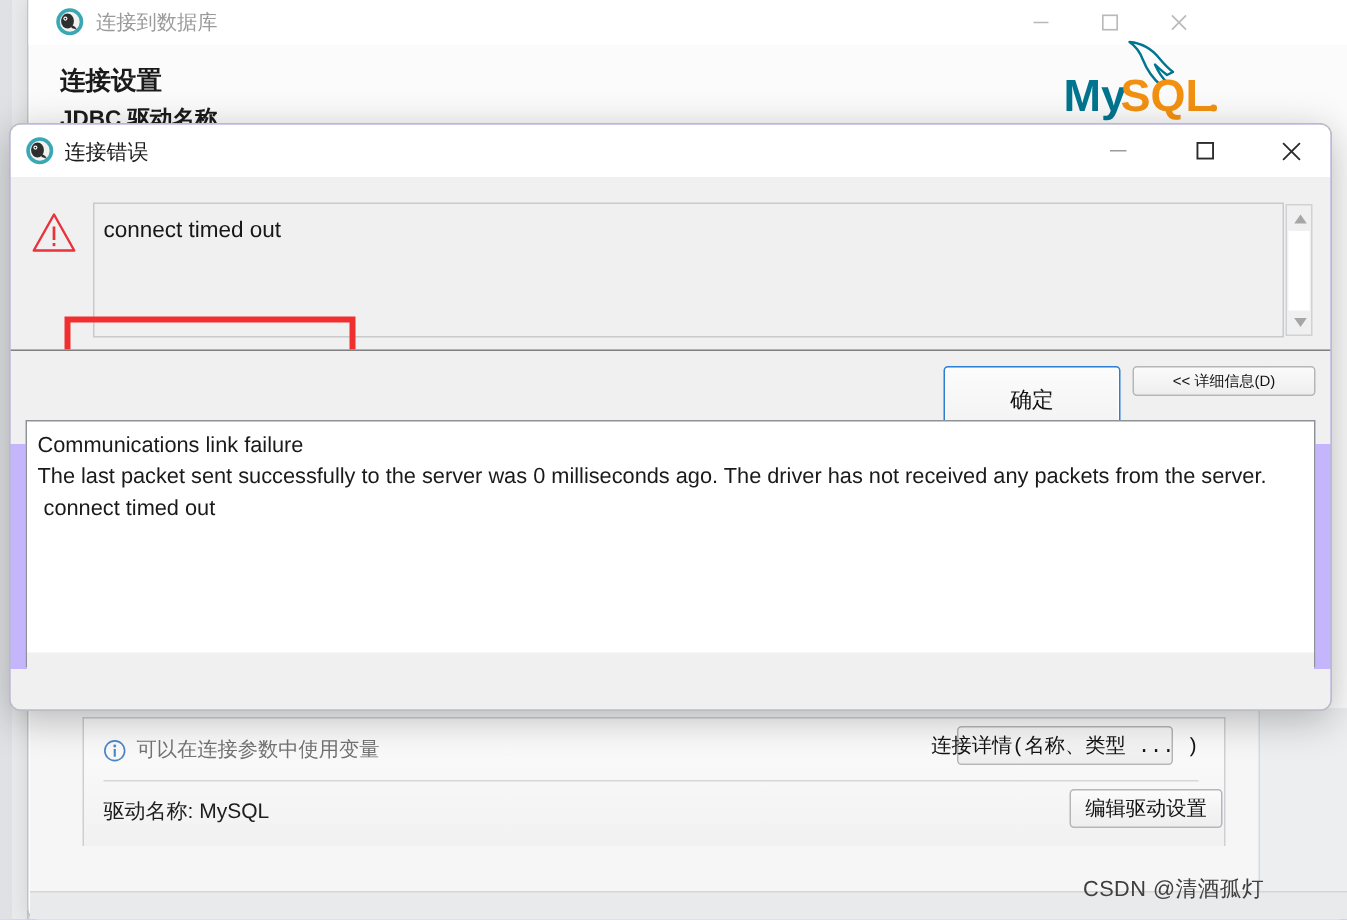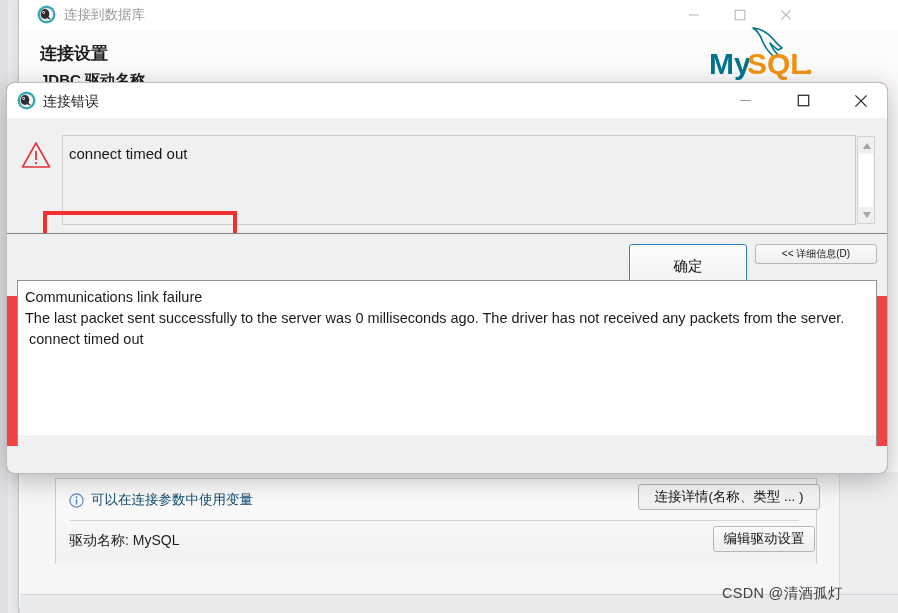--- a/index.html
+++ b/index.html
@@ -50,42 +50,42 @@
 
   
   #bg-lower{left:1px;top:472px;width:878px;height:140px;background:#f6f6f6;}
   #bg-lower-panel{
     left:36px;top:478px;width:760px;height:85px;
     background:linear-gradient(#fdfdfd,#f1f1f1);
     border:1px solid #cdcfd2;border-bottom:none;
   }
   #info-row{left:50px;top:490px;height:20px;display:flex;align-items:center;gap:7px;}
   #info-icon{width:15px;height:15px;}
-  #info-text{font-size:13.5px;color:#0c4a6e;white-space:nowrap;}
+  #info-text{font-size:13.5px;color:#737373;white-space:nowrap;}
   #bg-divider{left:50px;top:520px;width:730px;height:1px;background:#d4d6d9;}
   #driver-row{left:50px;top:529px;height:22px;line-height:22px;font-size:14px;color:#1d1d1d;white-space:nowrap;}
 
   .btn-gray{
     background:linear-gradient(#fbfbfb,#eeeeee);
     border:1px solid #b4b7ba;border-radius:3px;
     font-family:"Liberation Sans","DejaVu Sans",sans-serif;
     font-size:13.5px;color:#141414;
     display:flex;align-items:center;justify-content:center;
     white-space:nowrap;box-sizing:border-box;cursor:default;
   }
-  #conn-detail-btn{left:619px;top:484px;width:182px;height:26px;}
+  #conn-detail-btn{left:619px;top:484px;width:144px;height:26px;font-family:Liberation Mono, monospace;}
   #edit-driver-btn{left:694px;top:526px;width:102px;height:26px;}
 
   #bg-bottom-strip{left:1px;top:594px;width:878px;height:18px;background:#e9eaec;border-top:1px solid #d3d5d8;}
   #bg-bottom-strip-r{left:820px;top:472px;width:59px;height:140px;background:#eceef0;border-left:1px solid #d9dbde;}
 
   
   #err-dialog{
     left:6px;top:82px;width:880px;height:390px;
-    background:#ef4444;border:1px solid #b9bcc0;border-radius:8px;
+    background:#c4b5fd;border:1px solid #b9bcc0;border-radius:8px;
     box-shadow:0 6px 26px rgba(0,0,0,.26);overflow:hidden;
   }
   #err-titlebar{left:0;top:0;width:880px;height:35px;background:#ffffff;}
   #err-title-icon{left:10px;top:8px;width:19px;height:19px;}
   #err-title-text{
     left:36px;top:9px;height:18px;line-height:18px;
     font-size:14px;color:#1b1b1b;white-space:nowrap;
   }
   .wbtn-d{top:0;width:46px;height:35px;display:flex;align-items:center;justify-content:center;}
   #err-min{left:715px;} #err-max{left:773px;} #err-close{left:831px;}

